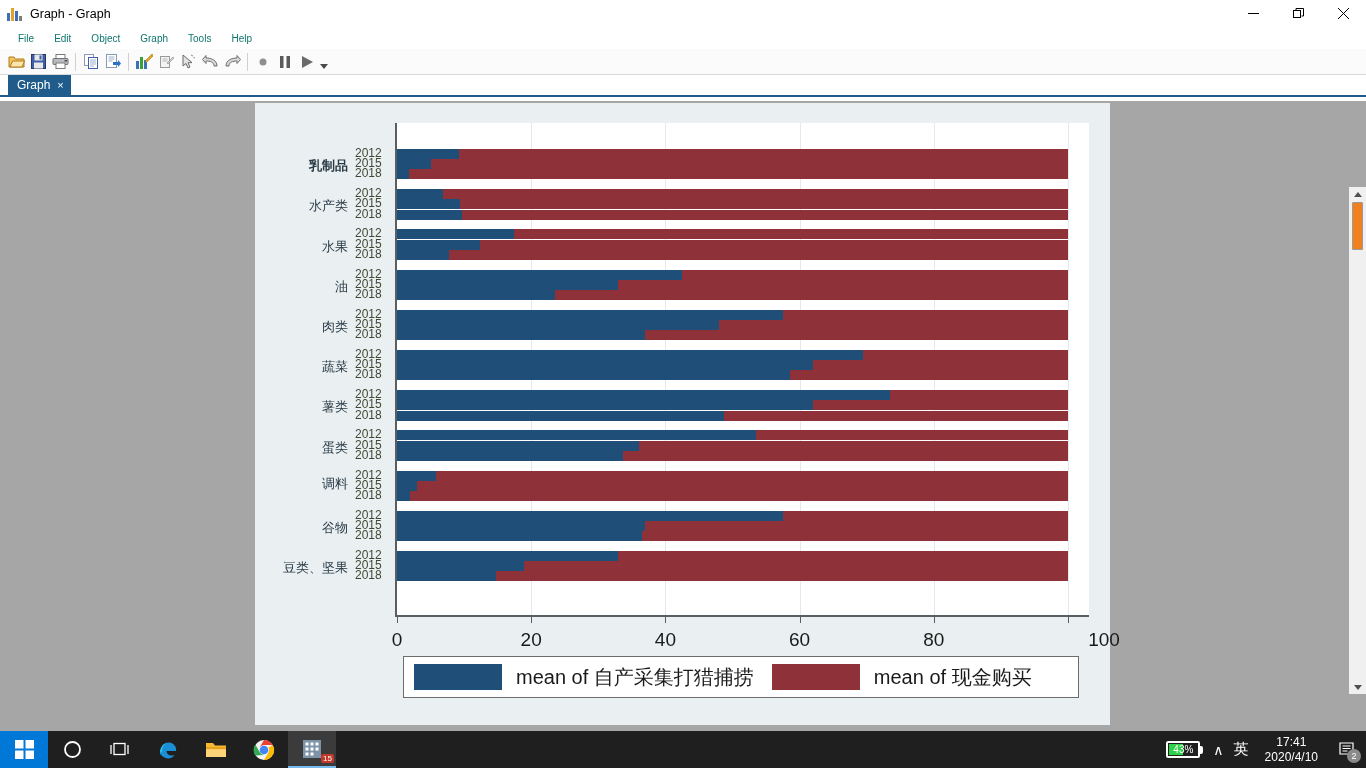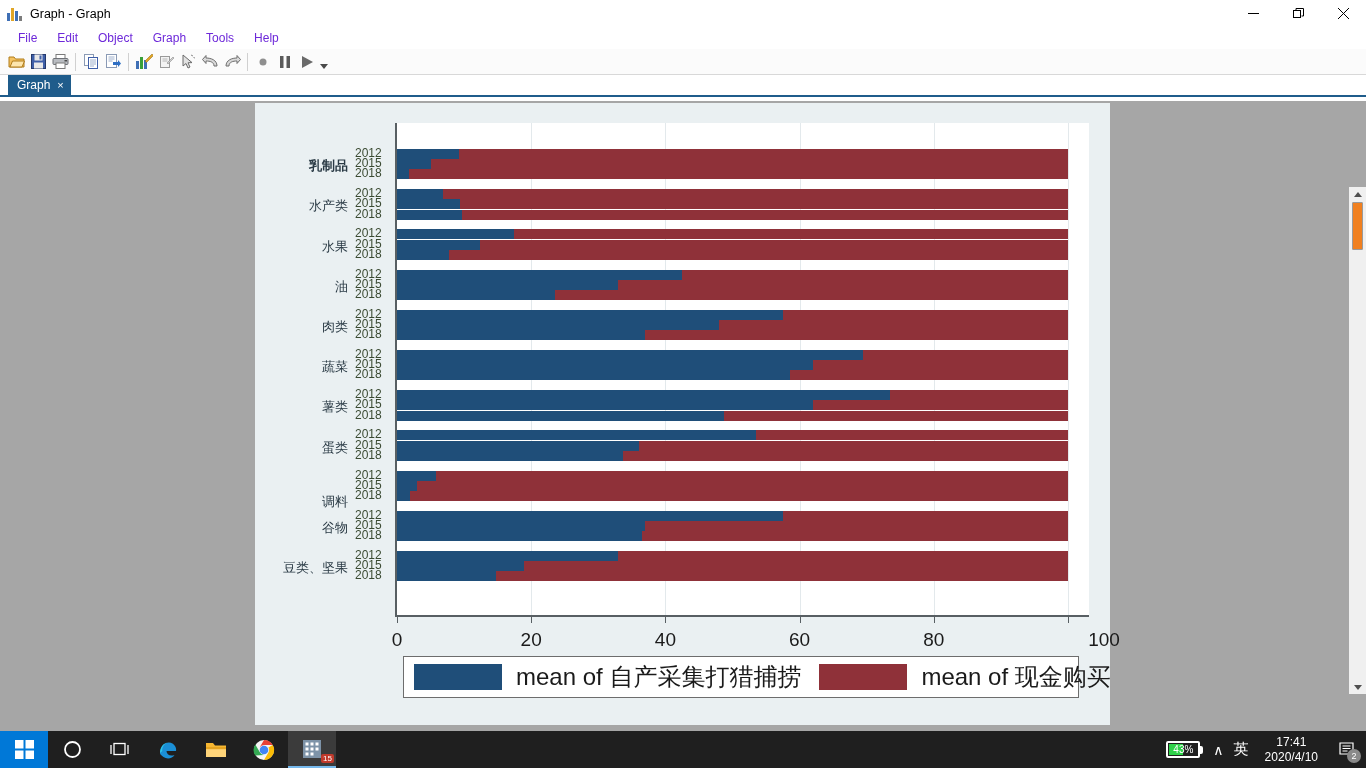--- a/index.html
+++ b/index.html
@@ -26,21 +26,21 @@
   .app-icon i:nth-child(2){ left:4px;  height:13px; background:#e0a526; }
   .app-icon i:nth-child(3){ left:8px;  height:10px; background:#3f6fb5; }
   .app-icon i:nth-child(4){ left:12px; height:5px;  background:#7c7c7c; }
   .title-text { font-size:12.5px; color:#000; }
   .win-controls { position:absolute; right:0; top:0; height:27px; display:flex; }
   .win-btn { width:45px; height:27px; display:flex; align-items:center; justify-content:center; }
   .win-btn svg { display:block; }
 
   
   .menubar { height:22px; background:#ffffff; display:flex; align-items:center; padding-left:8px; }
-  .menu-item { font-size:12px; color:#6d28d9; padding:2px 10px; }
+  .menu-item { font-size:10px; color:#0f766e; padding:2px 10px; }
 
   
   .toolbar {
     height:26px; background:#fbfbfb; display:flex; align-items:center;
     padding-left:5px; border-bottom:1px solid #d8d8d8;
   }
   .tb-btn { width:22px; height:22px; display:flex; align-items:center; justify-content:center; }
   .tb-sep { width:1px; height:18px; background:#d0d0d0; margin:0 4px; }
   .tb-caret { width:12px; height:22px; display:flex; align-items:flex-end; justify-content:center; padding-bottom:4px; }
 
@@ -99,21 +99,21 @@
   }
 
   
   .legend {
     position:absolute; left:148px; top:553px; width:676px; height:42px;
     background:#ffffff; border:1px solid #6d6d6d;
     display:flex; align-items:center; gap:18px; padding-left:10px;
   }
   .legend-item { display:flex; align-items:center; gap:14px; }
   .legend-swatch { width:88px; height:26px; }
-  .legend-text { font-size:24px; color:#1a1a1a; white-space:nowrap; }
+  .legend-text { font-size:20px; color:#1a1a1a; white-space:nowrap; }
 
   
   .vscroll {
     position:absolute; right:0; top:86px; width:17px; bottom:37px;
     background:#f0f0f0;
   }
   .vscroll-up, .vscroll-down {
     position:absolute; left:0; width:17px; height:14px;
     display:flex; align-items:center; justify-content:center;
   }
@@ -493,21 +493,21 @@
         <div class="year-label" style="top: 294.4px; left: 100px;">2015</div>
         <div class="year-label" style="top: 304.6px; left: 100px;">2018</div>
         <div class="cat-label" style="top: 295.4px; right: 762px;">薯类</div>
         <div class="year-label" style="top: 324.4px; left: 100px;">2012</div>
         <div class="year-label" style="top: 334.6px; left: 100px;">2015</div>
         <div class="year-label" style="top: 344.8px; left: 100px;">2018</div>
         <div class="cat-label" style="top: 335.6px; right: 762px;">蛋类</div>
         <div class="year-label" style="top: 364.6px; left: 100px;">2012</div>
         <div class="year-label" style="top: 374.8px; left: 100px;">2015</div>
         <div class="year-label" style="top: 385px; left: 100px;">2018</div>
-        <div class="cat-label" style="top: 390px; right: 762px; text-align: right;">调料</div>
+        <div class="cat-label" style="top: 372px; right: 762px; text-align: right;">调料</div>
         <div class="year-label" style="top: 404.8px; left: 100px;">2012</div>
         <div class="year-label" style="top: 415px; left: 100px;">2015</div>
         <div class="year-label" style="top: 425.2px; left: 100px;">2018</div>
         <div class="cat-label" style="top: 416px; right: 762px;">谷物</div>
         <div class="year-label" style="top: 445px; left: 100px;">2012</div>
         <div class="year-label" style="top: 455.2px; left: 100px;">2015</div>
         <div class="year-label" style="top: 465.4px; left: 100px;">2018</div>
         <div class="cat-label" style="top: 456.2px; right: 762px;">豆类、坚果</div>
       </div>
 

